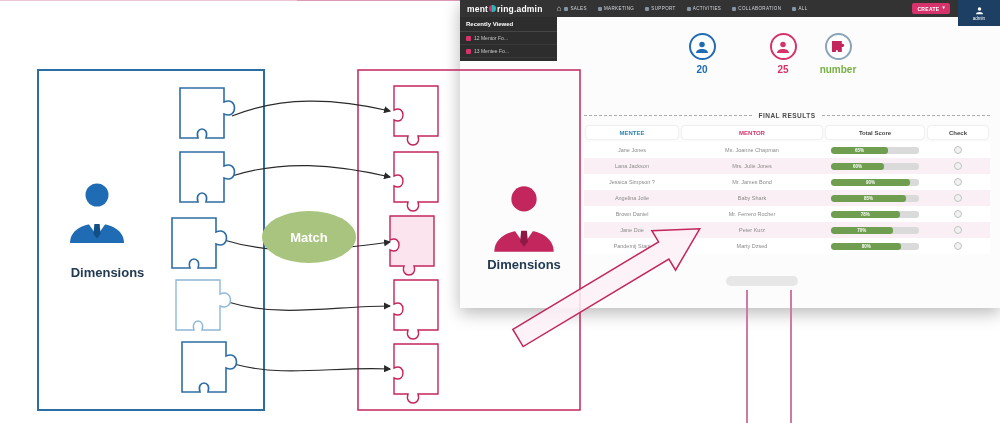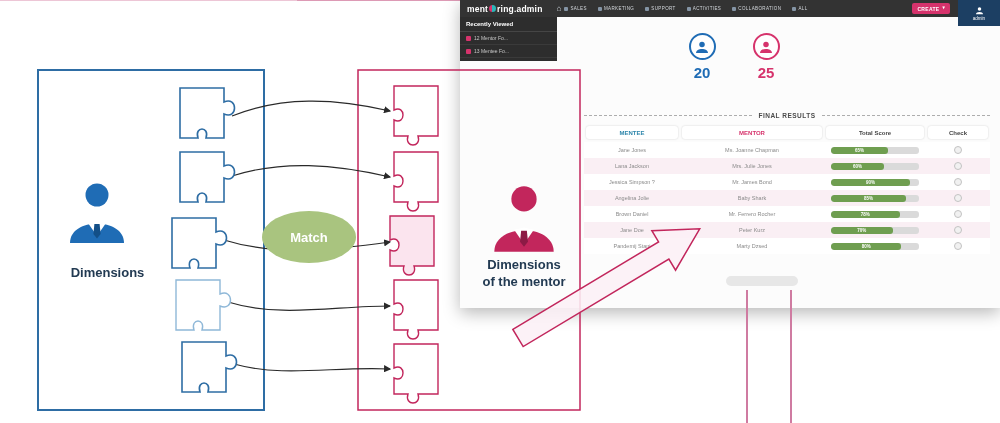--- a/index.html
+++ b/index.html
@@ -31,25 +31,25 @@
   .admin { position:absolute; right:0; top:0; width:42px; height:26px; background:#1c3f63; display:flex;
            flex-direction:column; align-items:center; justify-content:center; gap:1px; z-index:3; }
   .admin-label { color:#fff; font-size:4.5px; }
 
   .recent { position:absolute; left:0; top:17px; width:97px; background:#2d2d2d; padding-bottom:3px; z-index:2; }
   .recent-title { font-size:6px; font-weight:bold; color:#fff; padding:4px 6px; border-bottom:1px solid #454545; }
   .recent-item { display:flex; align-items:center; gap:3px; font-size:5px; color:#c7c7c7; padding:3px 6px; border-bottom:1px solid #3a3a3a; cursor:pointer; }
   .ri-ico { width:5px; height:5px; background:#d6336c; border-radius:1px; flex:none; }
 
   .stat { position:absolute; width:60px; text-align:center; top:33px; }
-  .stat-1 { left:212px; } .stat-2 { left:276px; } .stat-3 { left:348px; }
+  .stat-1 { left:212px; } .stat-2 { left:293px; } .stat-3 { left:348px; }
   .stat-circle { width:27px; height:27px; border-radius:50%; border:2px solid; margin:0 auto;
                  display:flex; align-items:center; justify-content:center; background:#fff; }
   .stat-1 .stat-circle { border-color:#1f6cb5; } .stat-2 .stat-circle { border-color:#d6336c; } .stat-3 .stat-circle { border-color:#8aa4b8; }
-  .stat-value { font-size:15px; font-weight:bold; margin-top:4px; }
+  .stat-value { font-size:10px; font-weight:bold; margin-top:4px; }
   .stat-1 .stat-value { color:#1f6cb5; } .stat-2 .stat-value { color:#d6336c; } .stat-3 .stat-value { color:#76b043; }
 
   .results { position:absolute; left:124px; top:112px; width:406px; }
   .results-title { display:flex; align-items:center; gap:6px; margin-bottom:6px; }
   .results-title .dash { flex:1; border-top:1px dashed #adadad; }
   .results-title .label { font-size:6.5px; font-weight:bold; color:#4a4a4a; letter-spacing:.5px; }
   .thead { display:grid; grid-template-columns:96px 144px 102px 64px; }
   .th { background:#fff; border-radius:3px; margin:1px 2px; height:13px; display:flex; align-items:center;
         justify-content:center; font-size:6px; font-weight:bold; box-shadow:0 0 2px rgba(0,0,0,.18); cursor:pointer; }
   .th-mentee { color:#2e86ab; } .th-mentor { color:#d6336c; } .th-score, .th-check { color:#444; }
@@ -163,20 +163,28 @@
     </div>
     <div class="stat stat-2">
       <div class="stat-circle">
         <svg width="14" height="14" viewBox="0 0 28 28">
           <circle cx="14" cy="9" r="5.5" fill="#d6336c"></circle>
             <path d="M2,26 C2,15 26,15 26,26 Z" fill="#d6336c"></path>
         </svg>
       </div>
       <div class="stat-value">25</div>
     </div>
+    <div class="stat stat-3">
+      <div class="stat-circle">
+        <svg width="14" height="13" viewBox="0 0 62 58">
+          <use href="#pz-l" fill="#c2265c"></use>
+        </svg>
+      </div>
+      <div class="stat-value">number</div>
+    </div>
 
     <div class="results">
       <div class="results-title">
         <span class="dash"></span>
         <span class="label">FINAL RESULTS</span>
         <span class="dash"></span>
       </div>
       <div class="thead">
         <div class="th th-mentee">MENTEE</div>
         <div class="th th-mentor">MENTOR</div>
@@ -340,21 +348,20 @@
       <path d="M-9,7 L0,20 L9,7 L0,5 Z" fill="#fff"></path>
       <path d="M-2.6,8 L2.6,8 L3.6,18 L0,22.5 L-3.6,18 Z" fill="#8c1a45"></path>
     </g>
   </svg>
 
   <div class="caption caption-mentee">
     <div>Dimensions</div>
   </div>
   <div class="caption caption-mentor">
     <div>Dimensions</div>
-    <div>of the mentor</div>
   </div>
 
   <svg class="arrow-svg" width="1000" height="423" viewBox="0 0 1000 423">
     <g transform="translate(518,338) rotate(-31)">
       <path d="M0,-10 L170,-10 L170,-23 L212,0 L170,23 L170,10 L0,10 Z" fill="rgba(252,240,246,0.88)" stroke="#c2265c" stroke-width="1.5"></path>
     </g>
   </svg>
 
 </div>
 

